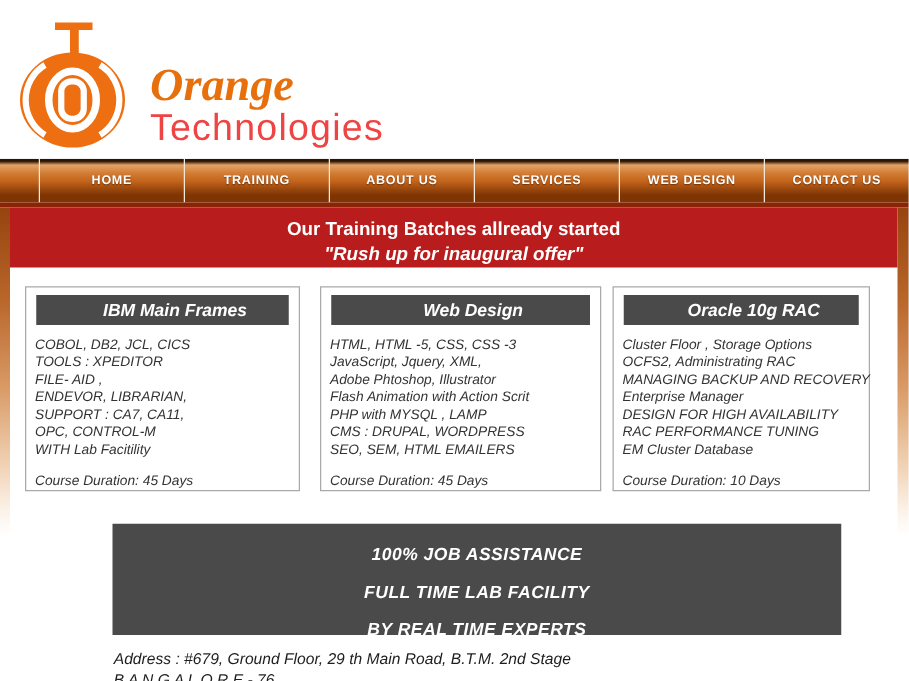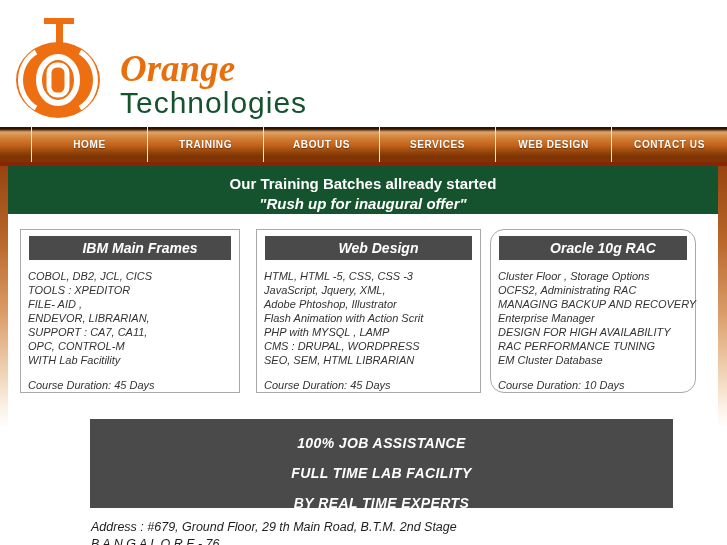--- a/index.html
+++ b/index.html
@@ -14,21 +14,21 @@
   .site-header{height:127px;position:relative;background:#fff;}
   .logo{position:absolute;left:12px;top:14px;display:flex;align-items:flex-end;cursor:pointer;}
   .logo-icon{width:100px;height:110px;display:block;}
   .logo-text{margin-left:8px;margin-bottom:6px;}
   .brand-top{
     font-family:Liberation Serif, serif;font-style:italic;font-weight:bold;
     font-size:37px;line-height:36px;color:#E8700C;
   }
   .brand-bottom{
     font-family:"Liberation Sans",sans-serif;font-weight:500;
-    font-size:30px;line-height:31px;color:#14532d;letter-spacing:1px;
+    font-size:30px;line-height:31px;color:#ef4444;letter-spacing:1px;
   }
 
   
   .main-nav{
     height:35px;display:flex;align-items:stretch;
     background:linear-gradient(to bottom,
       #2d1503 0px,#2d1503 2px,
       #e2a266 5px,#d07b31 12px,#c4641c 18px,#9c4a0e 24px,#7f3503 29px);
   }
   .nav-spacer-left{width:31px;}
@@ -46,37 +46,37 @@
   .left-strip,.right-strip{
     position:absolute;top:4px;height:262px;
     background:linear-gradient(to bottom,
       #96430f 0%,#b9662a 28%,#d99a66 55%,#eeccab 76%,#fbf1e6 92%,#ffffff 100%);
   }
   .left-strip{left:0;width:8px;}
   .right-strip{right:0;width:9px;}
 
   
   .announcement{
-    margin-left:8px;margin-right:9px;height:48px;background:#14532d;
+    margin-left:8px;margin-right:9px;height:48px;background:#b91c1c;
     color:#fff;text-align:center;padding-top:8px;box-sizing:border-box;
   }
   .announce-line1{font-size:15px;font-weight:bold;line-height:19px;}
   .announce-line2{font-size:15px;font-weight:bold;font-style:italic;line-height:21px;}
 
   
   .cards-row{
     display:flex;padding:15px 31px 0 20px;align-items:flex-start;
   }
   .course-card{
     background:#fff;border:1px solid #a9a9a9;box-sizing:border-box;
     height:164px;
   }
   .card-1{width:221px;margin-right:16px;}
   .card-2{width:226px;margin-right:9px;}
-  .card-3{width:206px;border-radius:14px;}
+  .card-3{width:206px;}
   .card-header{
     margin:6px 8px 0 8px;height:24px;background:#4a4a4a;
     color:#fff;font-size:14px;font-weight:bold;font-style:italic;
     display:flex;align-items:center;justify-content:center;padding-left:20px;
   }
   .card-body{padding:9px 8px 0 7px;}
   .topic-line{
     font-size:11px;font-style:italic;color:#333;line-height:14px;
     white-space:nowrap;
   }
@@ -177,21 +177,21 @@
         <div class="course-card card-2">
           <div class="card-header">Web Design</div>
           <div class="card-body">
             <div class="topics">
               <div class="topic-line">HTML, HTML -5, CSS, CSS -3</div>
               <div class="topic-line">JavaScript, Jquery, XML,</div>
               <div class="topic-line">Adobe Phtoshop, Illustrator</div>
               <div class="topic-line">Flash Animation with Action Scrit</div>
               <div class="topic-line">PHP with MYSQL , LAMP</div>
               <div class="topic-line">CMS : DRUPAL, WORDPRESS</div>
-              <div class="topic-line">SEO, SEM, HTML LIBRARIAN</div>
+              <div class="topic-line">SEO, SEM, HTML EMAILERS</div>
             </div>
             <div class="course-duration">Course Duration: 45 Days</div>
           </div>
         </div>
 
         <div class="course-card card-3">
           <div class="card-header">Oracle 10g RAC</div>
           <div class="card-body">
             <div class="topics">
               <div class="topic-line">Cluster Floor , Storage Options</div>

